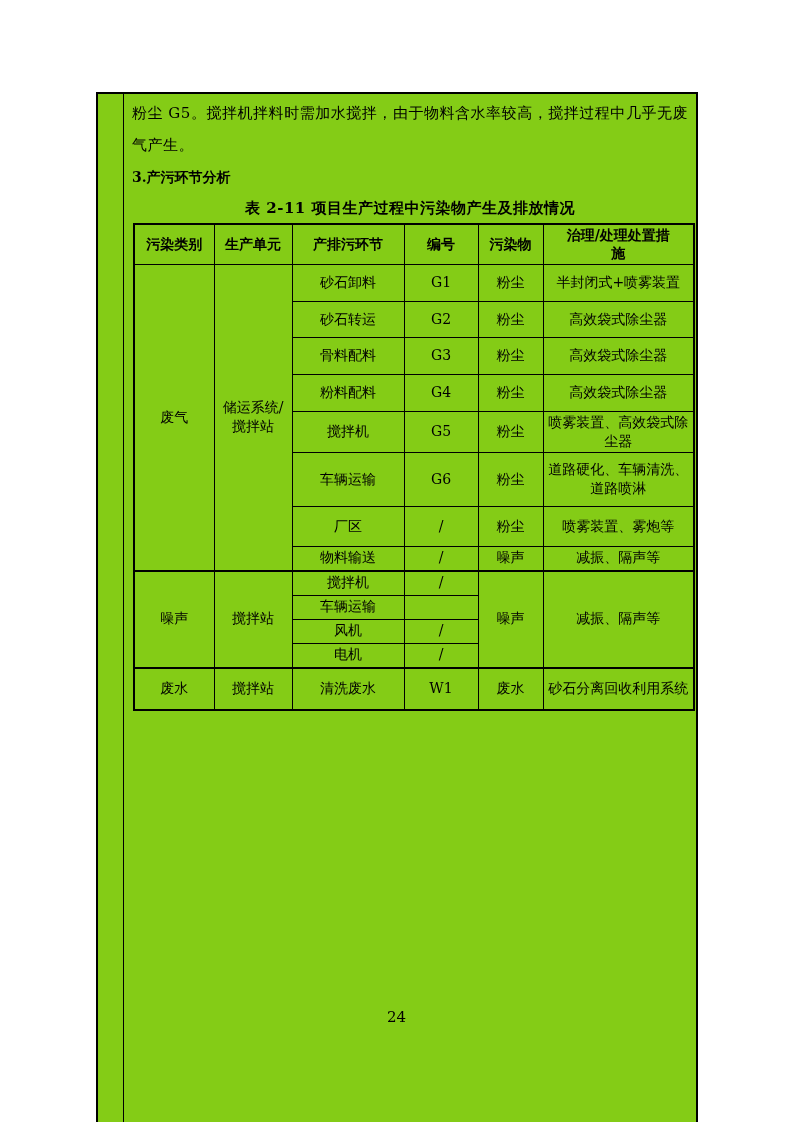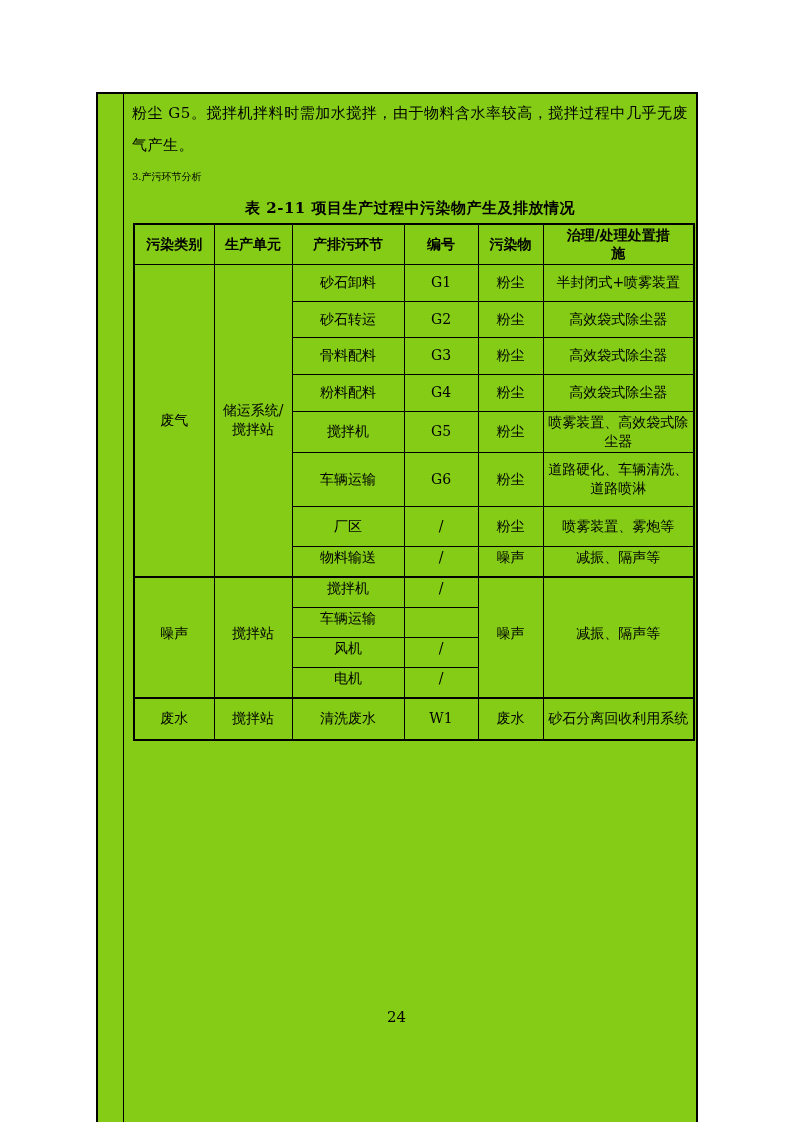--- a/index.html
+++ b/index.html
@@ -34,23 +34,23 @@
   .para{
     margin:0;
     font-size:15px;
     line-height:32px;
     text-align:justify;
     letter-spacing:0.5px;
   }
   .para.indent{text-indent:2em;}
   .section-heading{
     margin:0;
-    font-size:10px;
+    font-size:14px;
     line-height:32px;
-    font-weight:normal;
+    font-weight:bold;
   }
   .table-title{
     margin:2px 0 0 0;
     font-size:15px;
     line-height:26px;
     font-weight:bold;
     text-align:center;
     letter-spacing:0.5px;
   }
   table.pollution{
@@ -75,21 +75,21 @@
     line-height:18px;
   }
   .hdr-wrap{max-width:104px;margin:0 auto;}
   tr.h-hdr{height:40px;}
   tr.h-37{height:37px;}
   tr.h-36{height:36px;}
   tr.h-54{height:54px;}
   tr.h-40{height:40px;}
   tr.h-22{height:22px;}
   tr.h-42{height:42px;}
-  tr.h-22 td{padding-top:0;padding-bottom:8px;line-height:21px;}
+  tr.h-22 td{padding-top:0;padding-bottom:2px;line-height:21px;}
   tr.group-sep td{border-top:2px solid #000;}
   .page-number{
     position:absolute;
     left:0;right:0;
     top:1008px;
     text-align:center;
     font-size:15px;
   }
 </style>
 </head>

